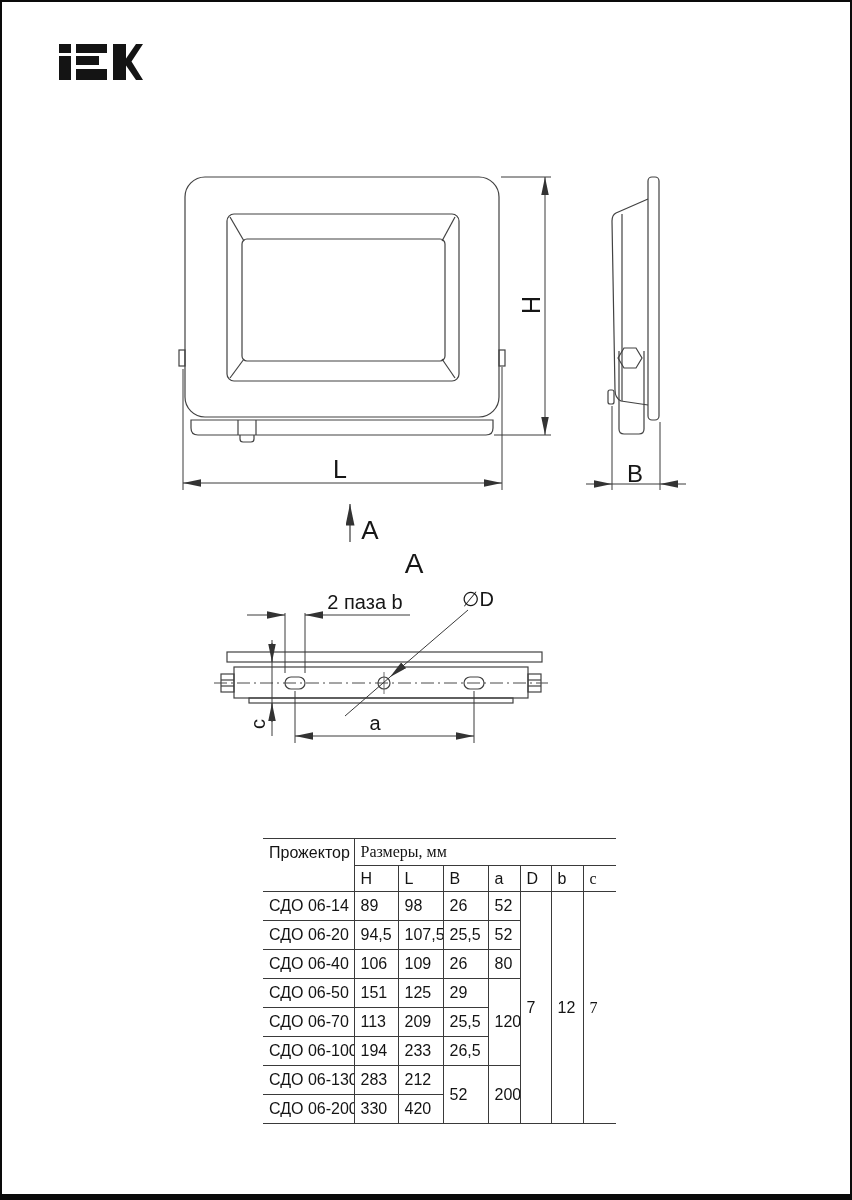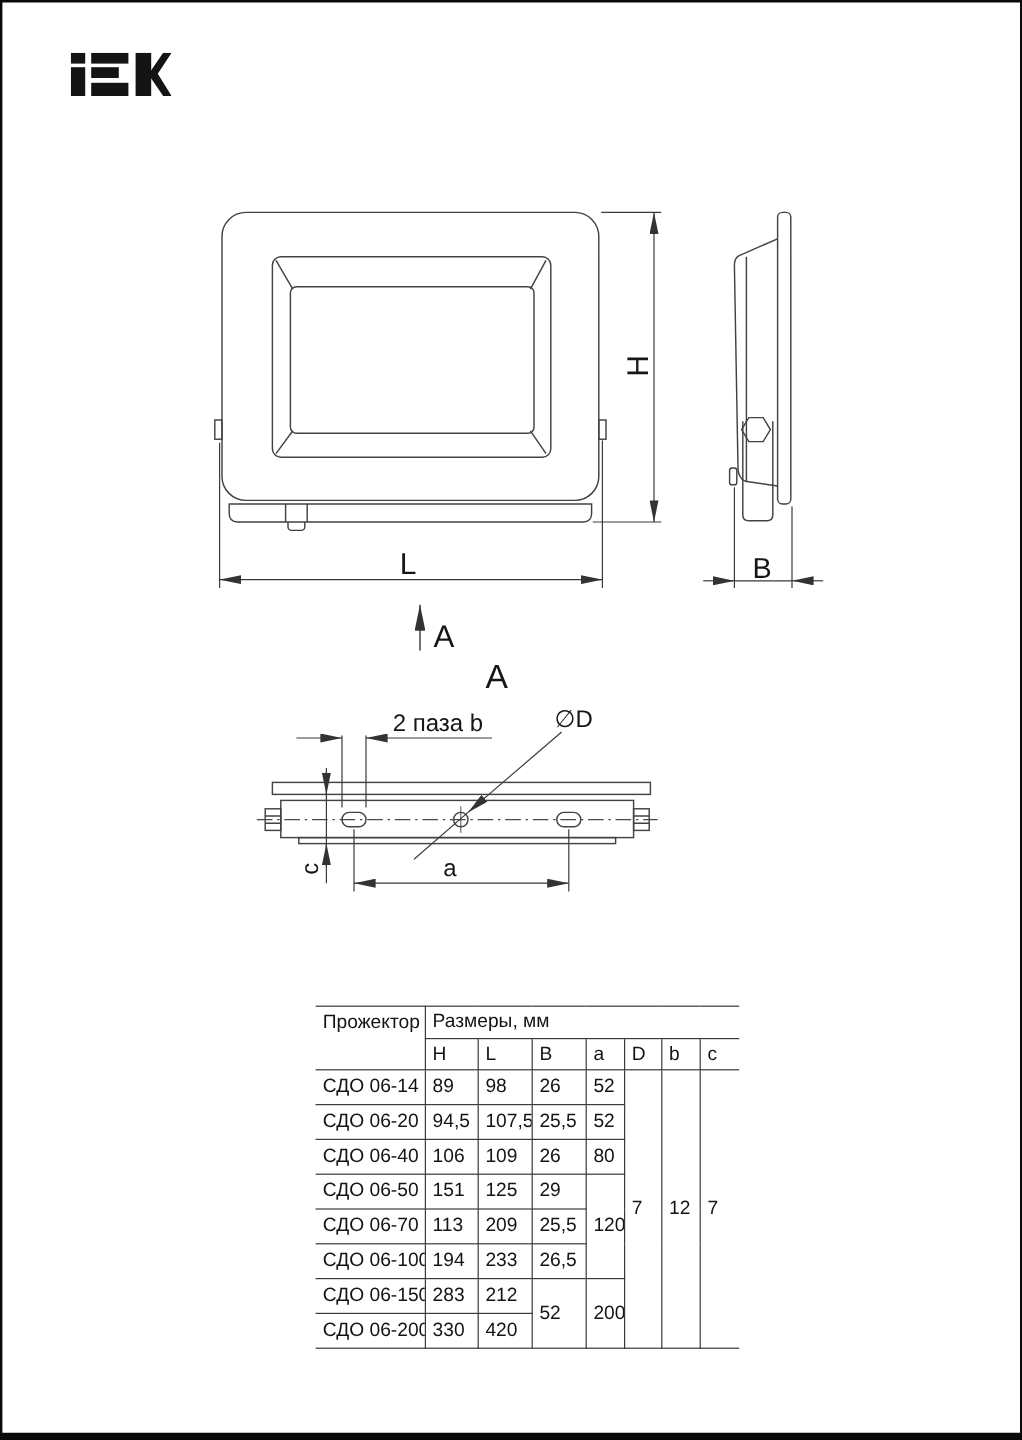--- a/index.html
+++ b/index.html
@@ -21,21 +21,21 @@
   }
   .dim-table th, .dim-table td {
     border:1px solid #3a3a3a; font-weight:400; text-align:left;
     padding:2px 2px 2px 6px; vertical-align:middle;
     white-space:nowrap; overflow:hidden;
   }
   .dim-table thead tr.hr1 th { height:22px; }
   .dim-table thead tr.hr2 th { height:21px; }
   .dim-table tbody td { height:24px; }
   .dim-table .prod { border-left:none; }
-  .dim-table .edge { border-right:none; }
+  .dim-table .edge { border-right:none;font-family:Liberation Serif, serif; }
   .dim-table th.prod-h { vertical-align:top; padding-top:5px; }
   svg text { fill:#161616; font-family:"Liberation Sans", sans-serif; }
 </style>
 </head>
 <body>
 
 <div class="page">
 
   <svg class="logo" width="84" height="36" viewBox="0 0 84 36" aria-label="IEK">
     <g fill="#141414">
@@ -234,21 +234,21 @@
           <td>209</td>
           <td>25,5</td>
         </tr>
         <tr>
           <td class="prod">СДО 06-100</td>
           <td>194</td>
           <td>233</td>
           <td>26,5</td>
         </tr>
         <tr>
-          <td class="prod">СДО 06-150</td>
+          <td class="prod">СДО 06-130</td>
           <td>283</td>
           <td>212</td>
           <td rowspan="2">52</td>
           <td rowspan="2">200</td>
         </tr>
         <tr>
           <td class="prod">СДО 06-200</td>
           <td>330</td>
           <td>420</td>
         </tr>

